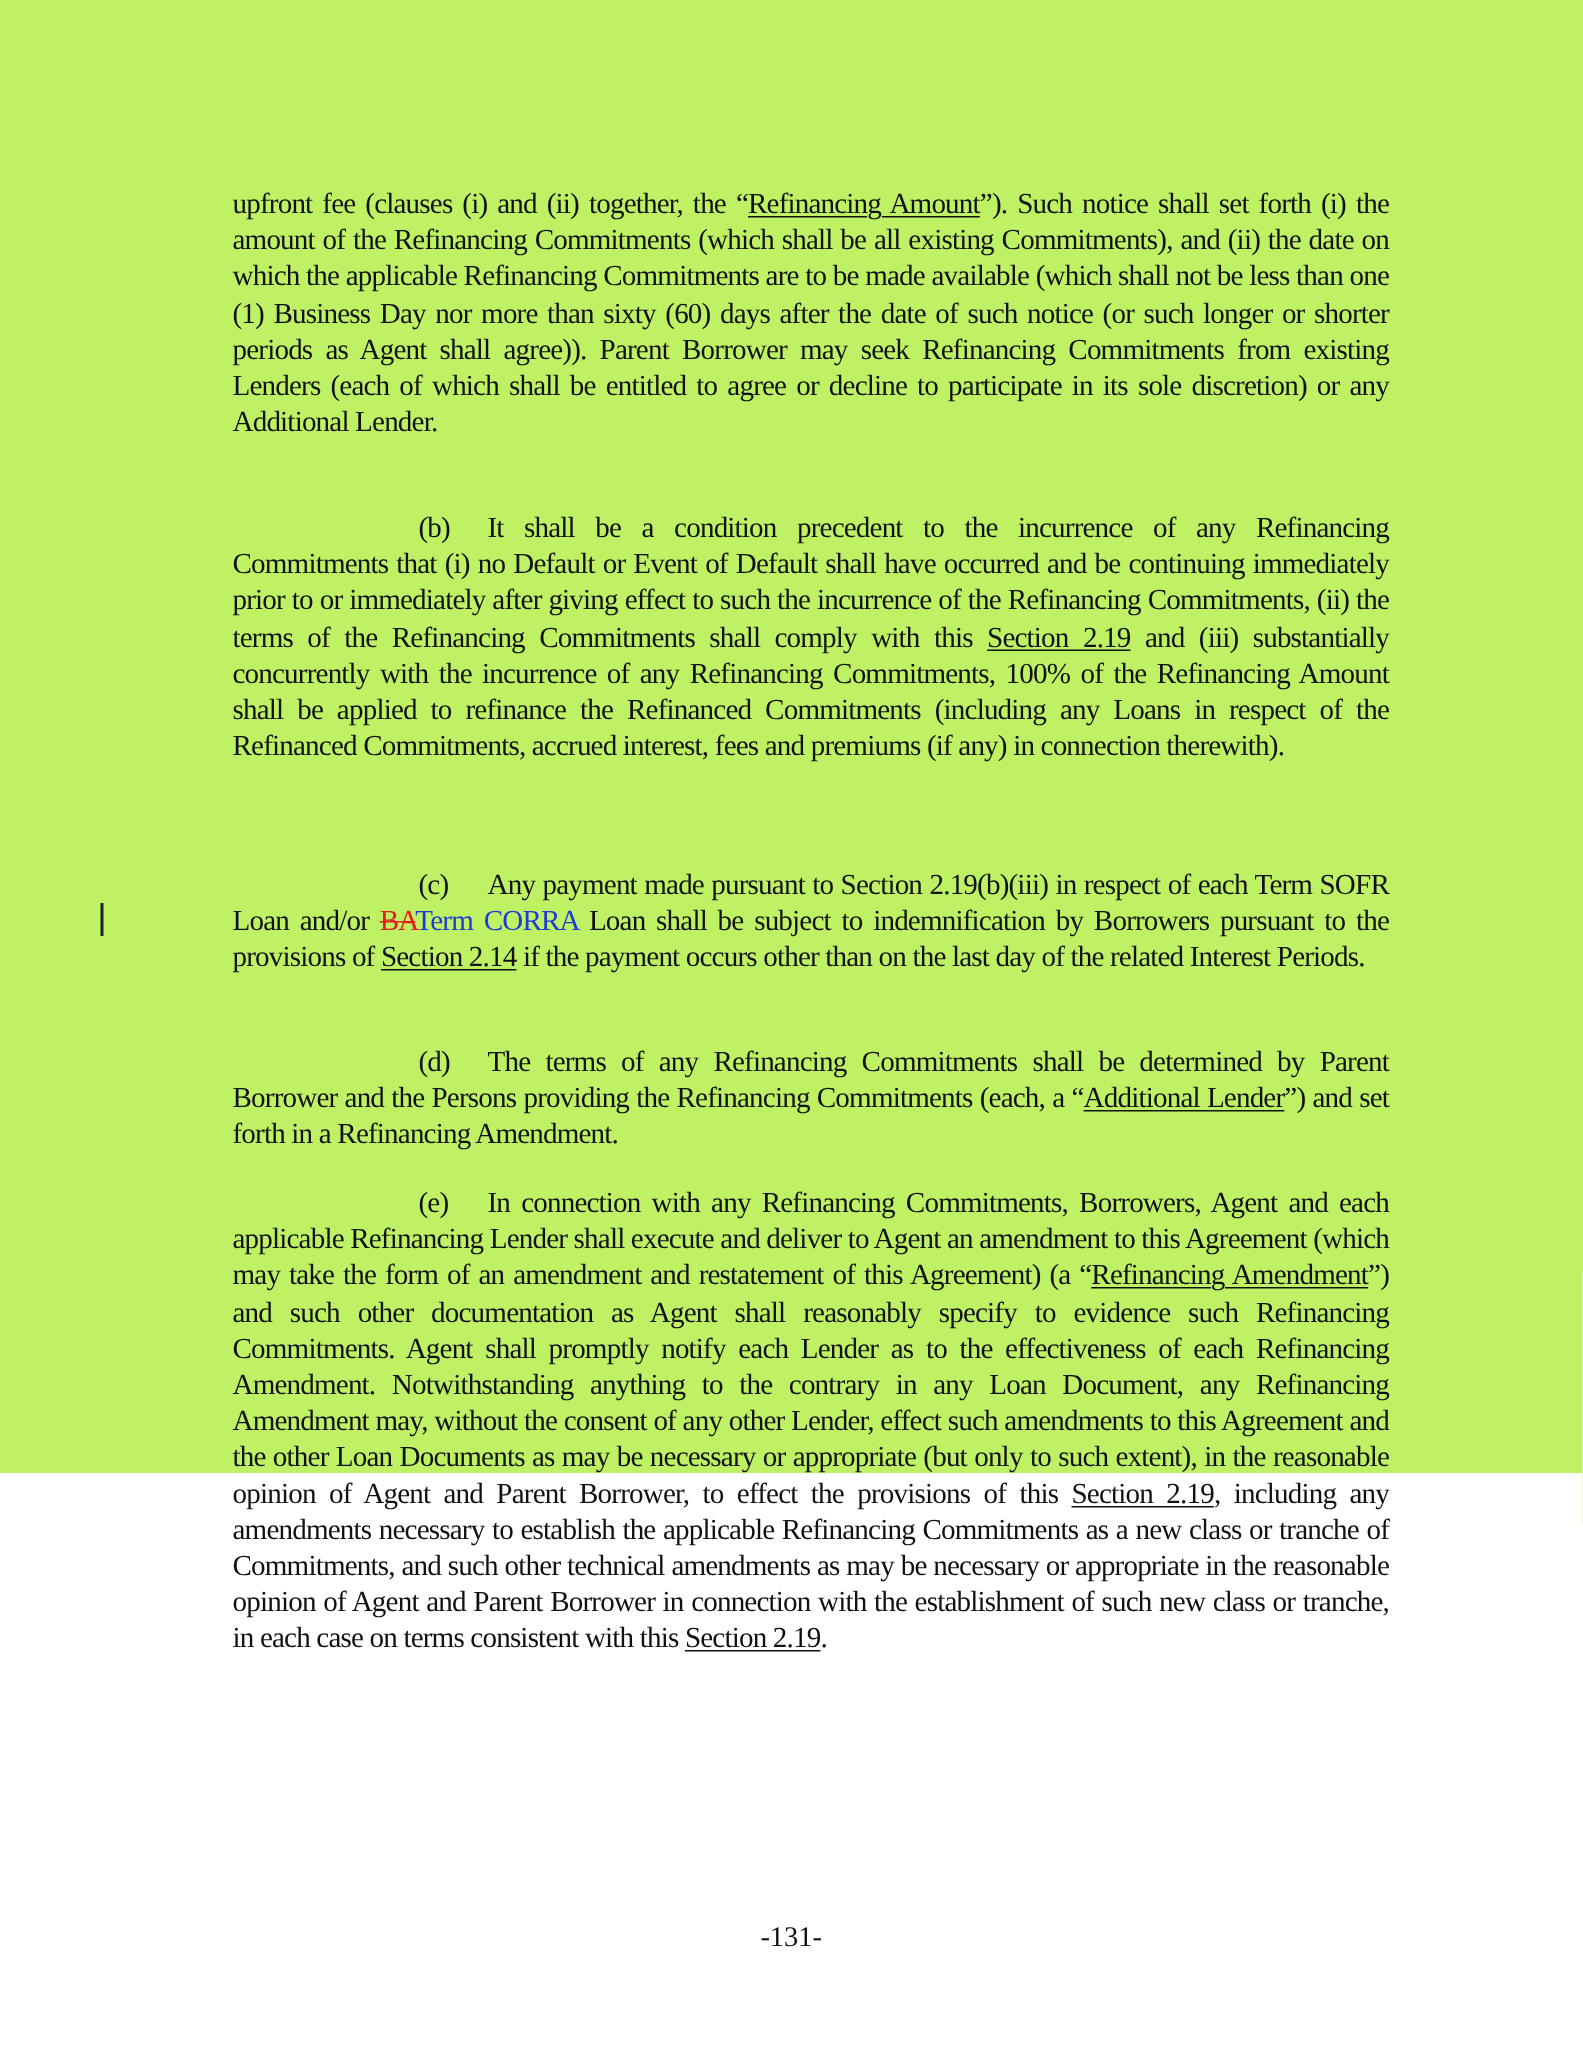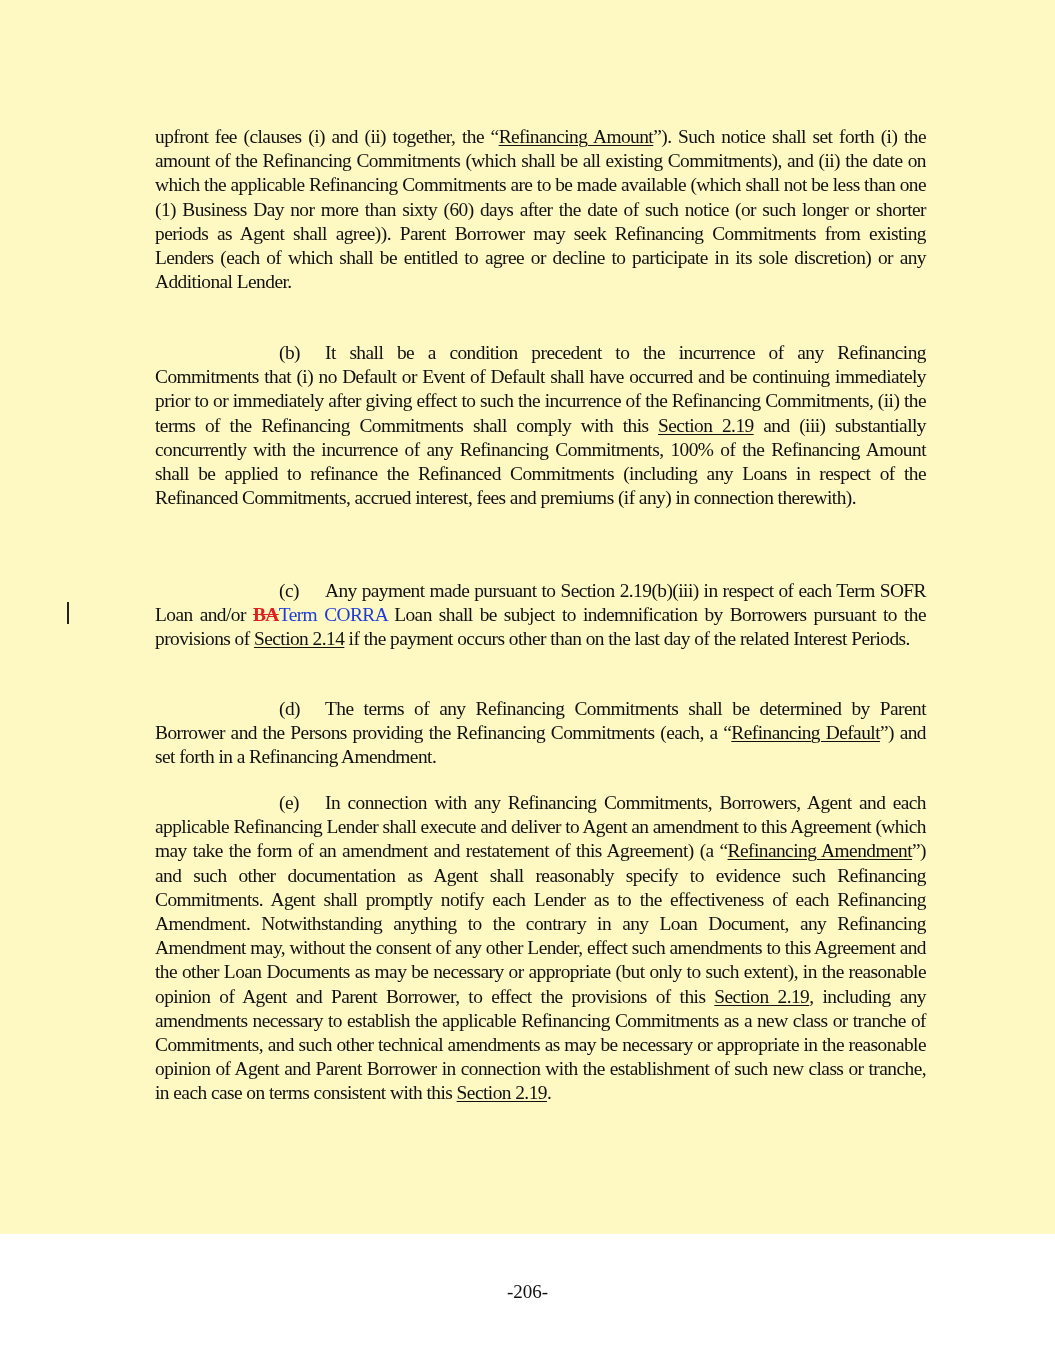--- a/index.html
+++ b/index.html
@@ -1,45 +1,45 @@
 <!DOCTYPE html>
 <html><head>
 <meta charset="utf-8">
 <style>
   html, body { margin: 0; padding: 0; background: #ffffff; }
   body { width: 1055px; height: 1365px; position: relative; overflow: hidden; }
-  .page { position: absolute; left: 0; top: 0; width: 1055px; height: 1234px; background: #fef9c3; }
+  .page { position: absolute; left: 0; top: 0; width: 1055px; height: 982px; background: #bef264; }
   .body-text {
     position: absolute; left: 155px; width: 771px;
     font-family: "Liberation Serif", serif;
     font-size: 19.4px; line-height: 24.2px; color: #111;
     text-align: justify; letter-spacing: -0.55px; word-spacing: 0px;
     margin: 0;
   }
   .indent { display: inline-block; width: 124px; }
   .label { display: inline-block; width: 46px; }
   u { text-decoration: underline; text-underline-offset: 2px; text-decoration-thickness: 1px; }
-  .del { color: #e02020; text-decoration: line-through; font-weight: bold; }
+  .del { color: #e02020; text-decoration: line-through; }
   .ins { color: #1f3ad6; text-underline-offset: 2px; }
   .change-bar { position: absolute; left: 67px; top: 602px; width: 2px; height: 22px; background: #222; }
   .page-number {
     position: absolute; left: 0; width: 1055px; top: 1281px; text-align: center;
     font-family: "Liberation Serif", serif; font-size: 19px; color: #111;
   }
 </style>
 </head>
 <body>
 
 <div class="page">
 
   <p class="body-text" style="top:125px;"><span>upfront fee (clauses (i) and (ii) together, the “</span><u>Refinancing Amount</u><span>”). Such notice shall set forth (i) the amount of the Refinancing Commitments (which shall be all existing Commitments), and (ii) the date on which the applicable Refinancing Commitments are to be made available (which shall not be less than one (1) Business Day nor more than sixty (60) days after the date of such notice (or such longer or shorter periods as Agent shall agree)). Parent Borrower may seek Refinancing Commitments from existing Lenders (each of which shall be entitled to agree or decline to participate in its sole discretion) or any Additional Lender.</span></p>
 
   <p class="body-text" style="top:341px;"><span class="indent"></span><span class="label">(b)</span><span>It shall be a condition precedent to the incurrence of any Refinancing Commitments that (i) no Default or Event of Default shall have occurred and be continuing immediately prior to or immediately after giving effect to such the incurrence of the Refinancing Commitments, (ii) the terms of the Refinancing Commitments shall comply with this </span><u>Section 2.19</u><span> and (iii) substantially concurrently with the incurrence of any Refinancing Commitments, 100% of the Refinancing Amount shall be applied to refinance the Refinanced Commitments (including any Loans in respect of the Refinanced Commitments, accrued interest, fees and premiums (if any) in connection therewith).</span></p>
 
   <div class="change-bar"></div>
   <p class="body-text" style="top:579px;"><span class="indent"></span><span class="label">(c)</span><span>Any payment made pursuant to Section 2.19(b)(iii) in respect of each Term SOFR Loan and/or </span><span class="del">BA</span><span class="ins">Term CORRA</span><span> Loan shall be subject to indemnification by Borrowers pursuant to the provisions of </span><u>Section 2.14</u><span> if the payment occurs other than on the last day of the related Interest Periods.</span></p>
 
-  <p class="body-text" style="top:697px;"><span class="indent"></span><span class="label">(d)</span><span>The terms of any Refinancing Commitments shall be determined by Parent Borrower and the Persons providing the Refinancing Commitments (each, a “</span><u>Refinancing Default</u><span>”) and set forth in a Refinancing Amendment.</span></p>
+  <p class="body-text" style="top:697px;"><span class="indent"></span><span class="label">(d)</span><span>The terms of any Refinancing Commitments shall be determined by Parent Borrower and the Persons providing the Refinancing Commitments (each, a “</span><u>Additional Lender</u><span>”) and set forth in a Refinancing Amendment.</span></p>
 
   <p class="body-text" style="top:791px;"><span class="indent"></span><span class="label">(e)</span><span>In connection with any Refinancing Commitments, Borrowers, Agent and each applicable Refinancing Lender shall execute and deliver to Agent an amendment to this Agreement (which may take the form of an amendment and restatement of this Agreement) (a “</span><u>Refinancing Amendment</u><span>”) and such other documentation as Agent shall reasonably specify to evidence such Refinancing Commitments. Agent shall promptly notify each Lender as to the effectiveness of each Refinancing Amendment. Notwithstanding anything to the contrary in any Loan Document, any Refinancing Amendment may, without the consent of any other Lender, effect such amendments to this Agreement and the other Loan Documents as may be necessary or appropriate (but only to such extent), in the reasonable opinion of Agent and Parent Borrower, to effect the provisions of this </span><u>Section 2.19</u><span>, including any amendments necessary to establish the applicable Refinancing Commitments as a new class or tranche of Commitments, and such other technical amendments as may be necessary or appropriate in the reasonable opinion of Agent and Parent Borrower in connection with the establishment of such new class or tranche, in each case on terms consistent with this </span><u>Section 2.19</u><span>.</span></p>
 
-  <div class="page-number">-206-</div>
+  <div class="page-number">-131-</div>
 </div>
 
 </body></html>

